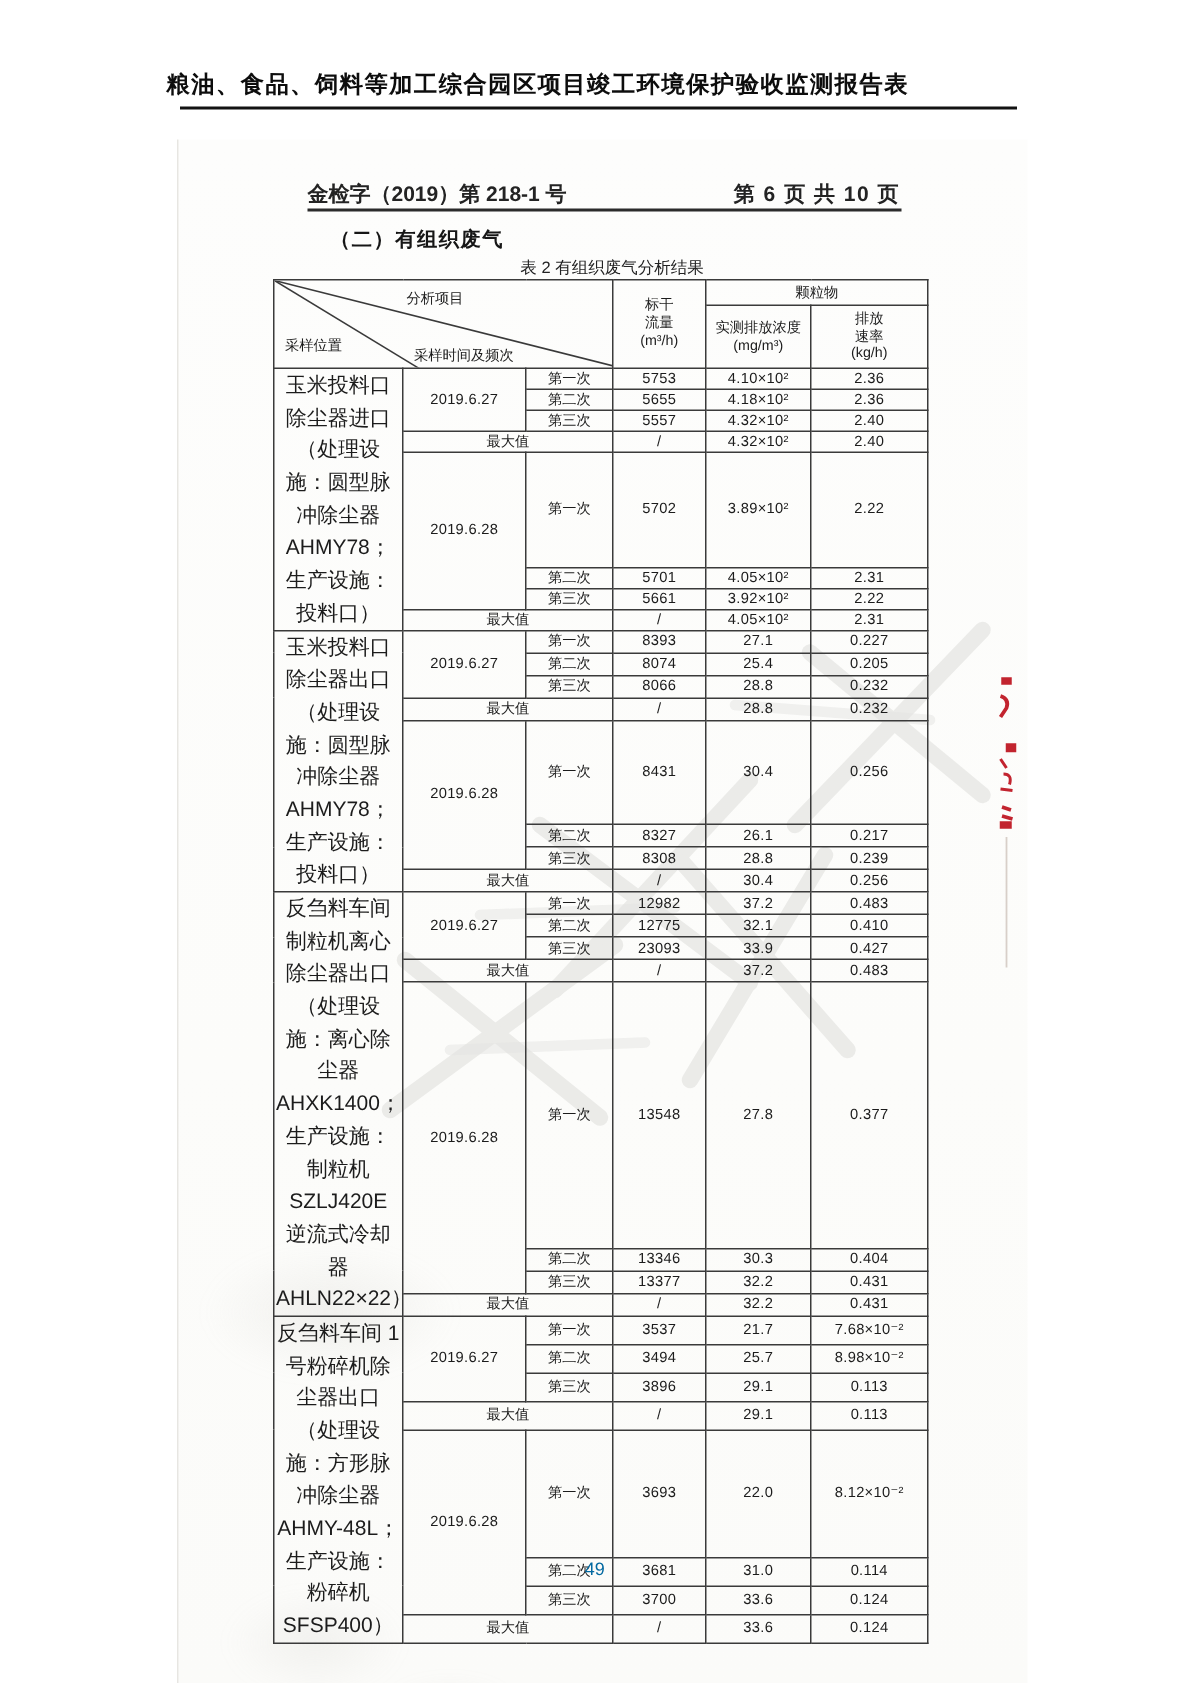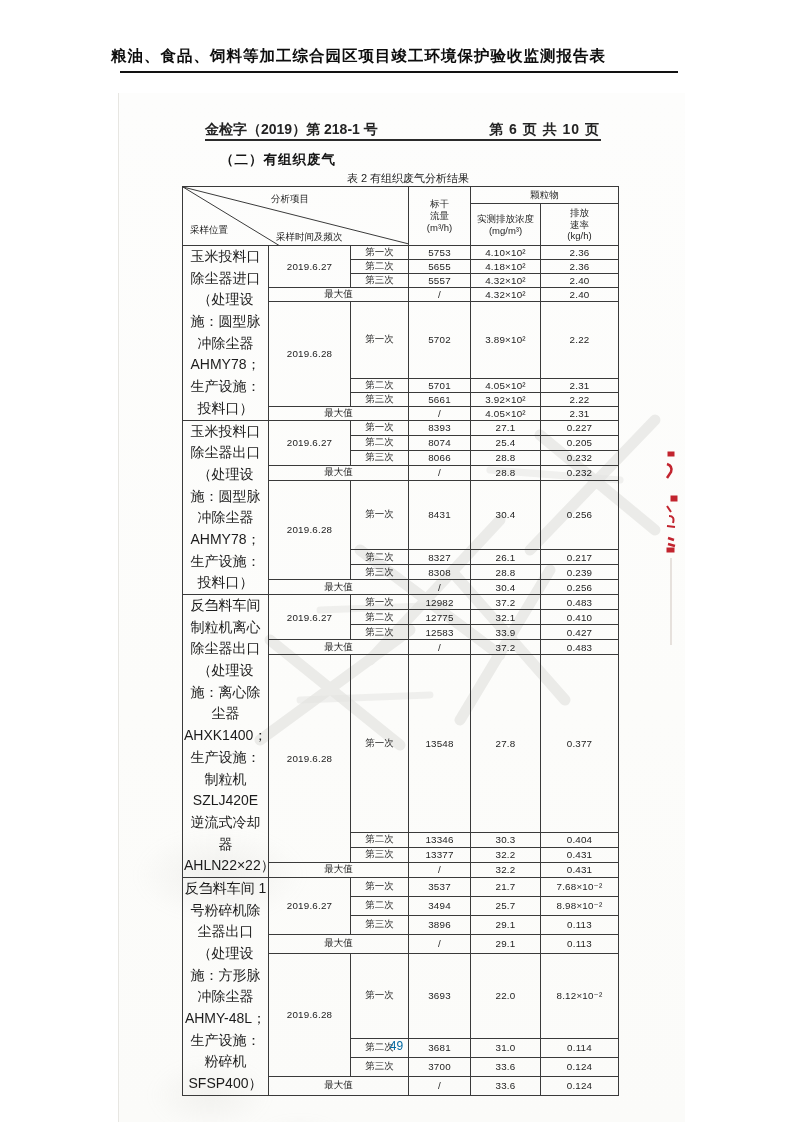--- a/index.html
+++ b/index.html
@@ -247,21 +247,21 @@
           <td class="num">0.483</td>
         </tr>
         <tr class="b2">
           <td>第二次</td>
           <td class="num">12775</td>
           <td class="num">32.1</td>
           <td class="num">0.410</td>
         </tr>
         <tr class="b2">
           <td>第三次</td>
-          <td class="num">12583</td>
+          <td class="num">23093</td>
           <td class="num">33.9</td>
           <td class="num">0.427</td>
         </tr>
         <tr class="b2">
           <td colspan="2">最大值</td>
           <td class="num">/</td>
           <td class="num">37.2</td>
           <td class="num">0.483</td>
         </tr>
         <tr class="b2">

